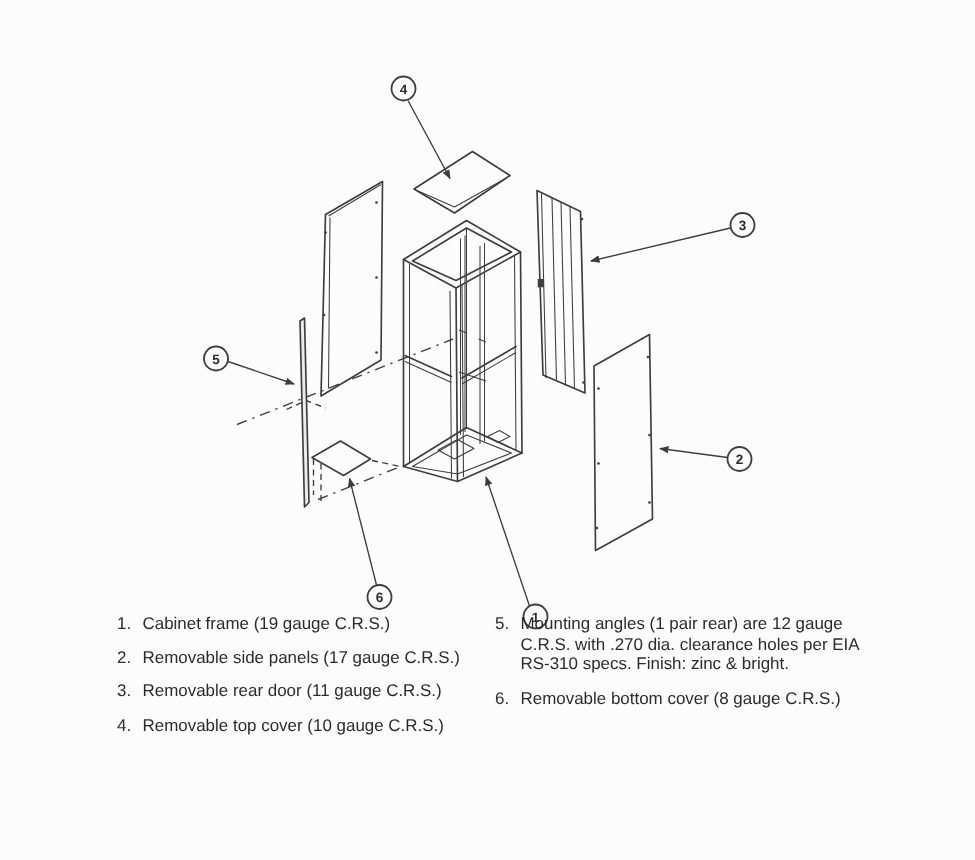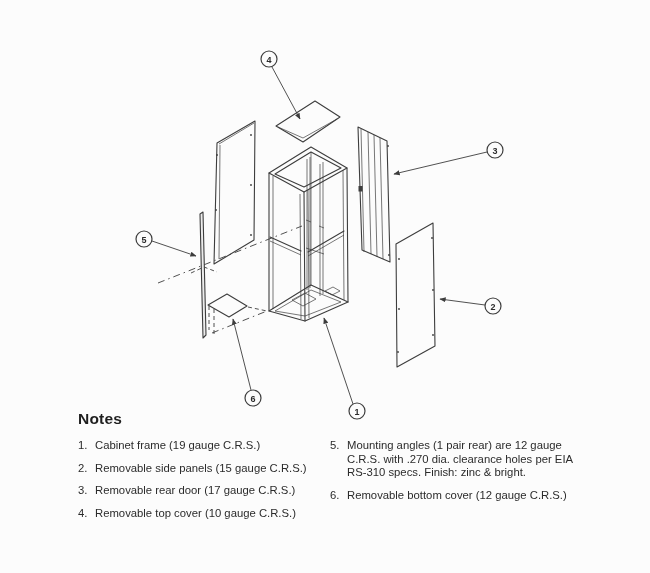--- a/index.html
+++ b/index.html
@@ -175,46 +175,45 @@
     </g>
 
     <g>
       <path class="leader" d="M353,404 L324,318" marker-end="url(#arrow)"></path>
       <circle class="callout-circle" cx="357" cy="411" r="8"></circle>
       <text class="callout-num" x="357" y="414.5">1</text>
     </g>
   </svg>
 
   <div class="notes">
-    <h2 class="notes-title">Notes</h2>
     <div class="notes-cols">
       <div class="notes-col-left">
         <div class="note-item">
           <span class="note-num">1.</span>
           <span class="note-txt">Cabinet frame (19 gauge C.R.S.)</span>
         </div>
         <div class="note-item">
           <span class="note-num">2.</span>
-          <span class="note-txt">Removable side panels (15 gauge C.R.S.)</span>
+          <span class="note-txt">Removable side panels (17 gauge C.R.S.)</span>
         </div>
         <div class="note-item">
           <span class="note-num">3.</span>
-          <span class="note-txt">Removable rear door (17 gauge C.R.S.)</span>
+          <span class="note-txt">Removable rear door (11 gauge C.R.S.)</span>
         </div>
         <div class="note-item">
           <span class="note-num">4.</span>
           <span class="note-txt">Removable top cover (10 gauge C.R.S.)</span>
         </div>
       </div>
       <div class="notes-col-right">
         <div class="note-item">
           <span class="note-num">5.</span>
           <span class="note-txt">Mounting angles (1 pair rear) are 12 gauge C.R.S. with .270 dia. clearance holes per EIA RS-310 specs. Finish: zinc &amp; bright.</span>
         </div>
         <div class="note-item">
           <span class="note-num">6.</span>
-          <span class="note-txt">Removable bottom cover (12 gauge C.R.S.)</span>
+          <span class="note-txt">Removable bottom cover (8 gauge C.R.S.)</span>
         </div>
       </div>
     </div>
   </div>
 
 </div>
 
 </body></html>

